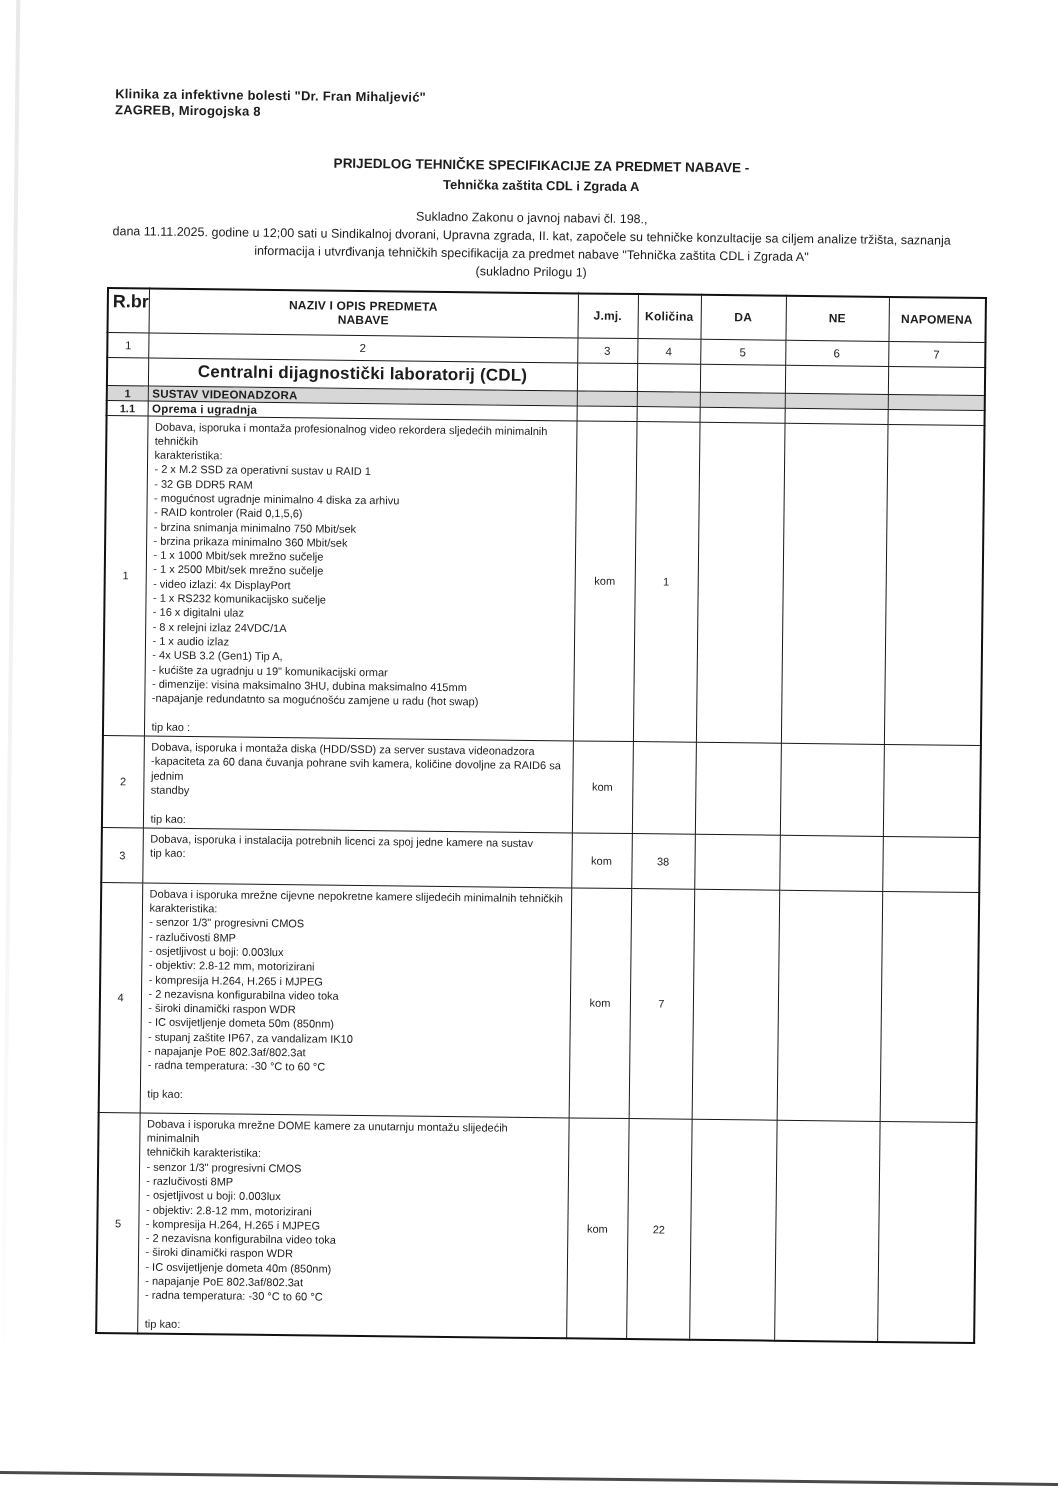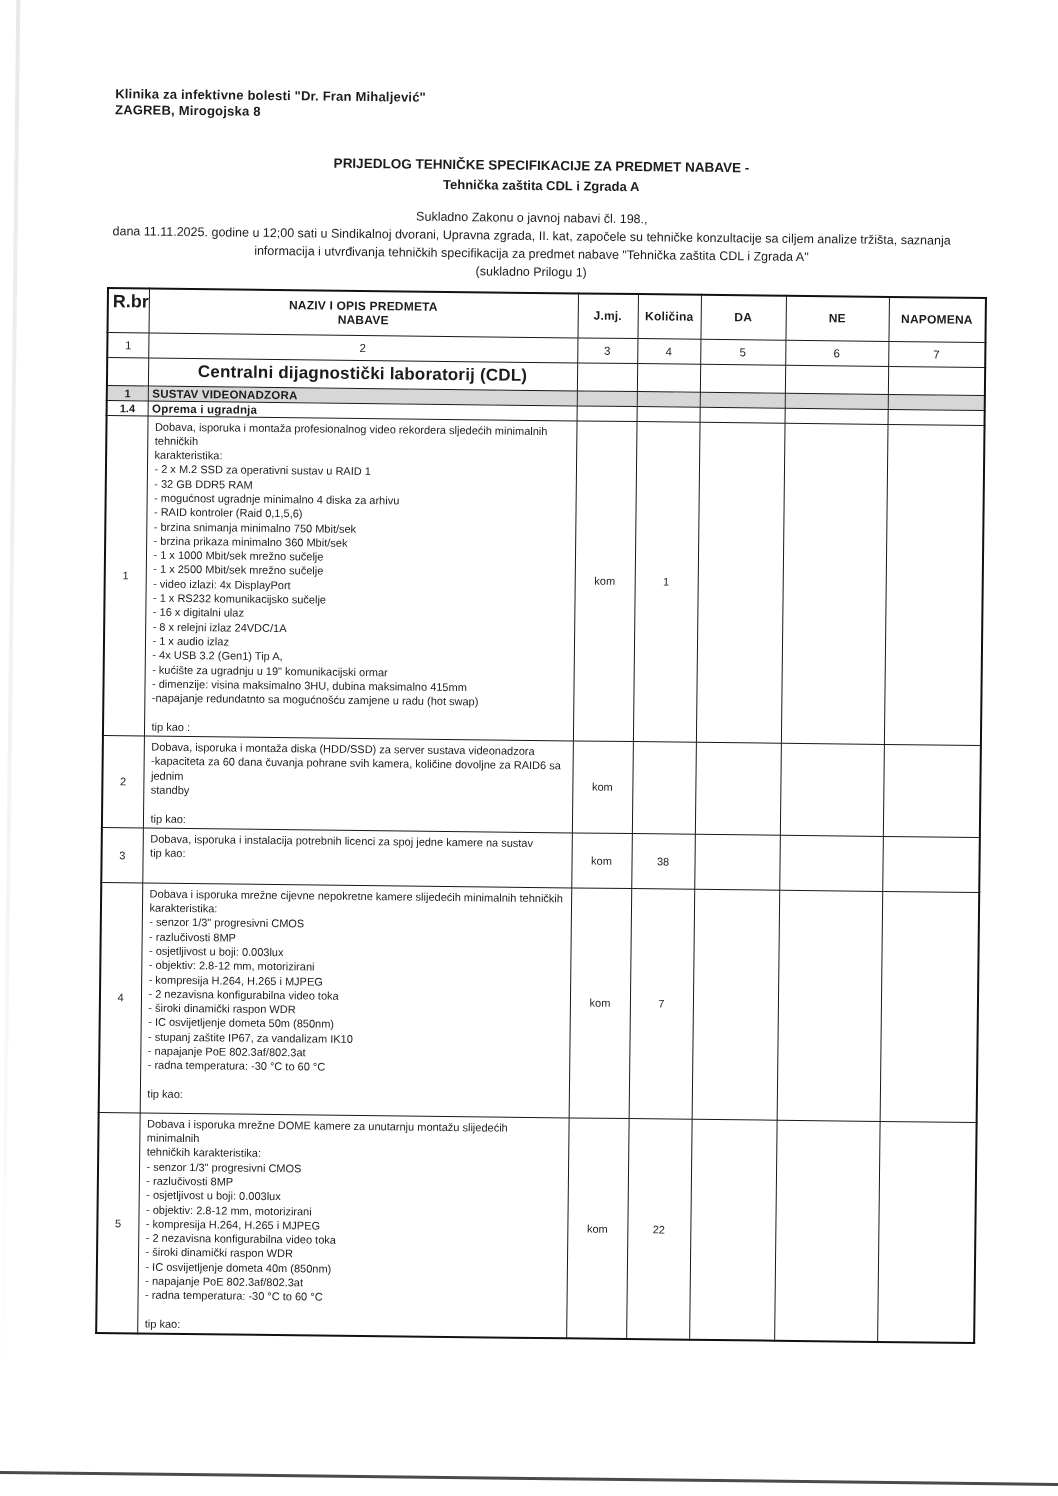--- a/index.html
+++ b/index.html
@@ -157,21 +157,21 @@
       <td class="sec-num">1</td>
       <td class="sec-label">SUSTAV VIDEONADZORA</td>
       <td></td>
       <td></td>
       <td></td>
       <td></td>
       <td></td>
     </tr>
 
     <tr class="h-sec">
-      <td class="sec-num">1.4</td>
+      <td class="sec-num">1.1</td>
       <td class="sec-label">Oprema i ugradnja</td>
       <td></td>
       <td></td>
       <td></td>
       <td></td>
       <td></td>
     </tr>
 
     <tr class="r-item1">
       <td class="item-num">1</td>

